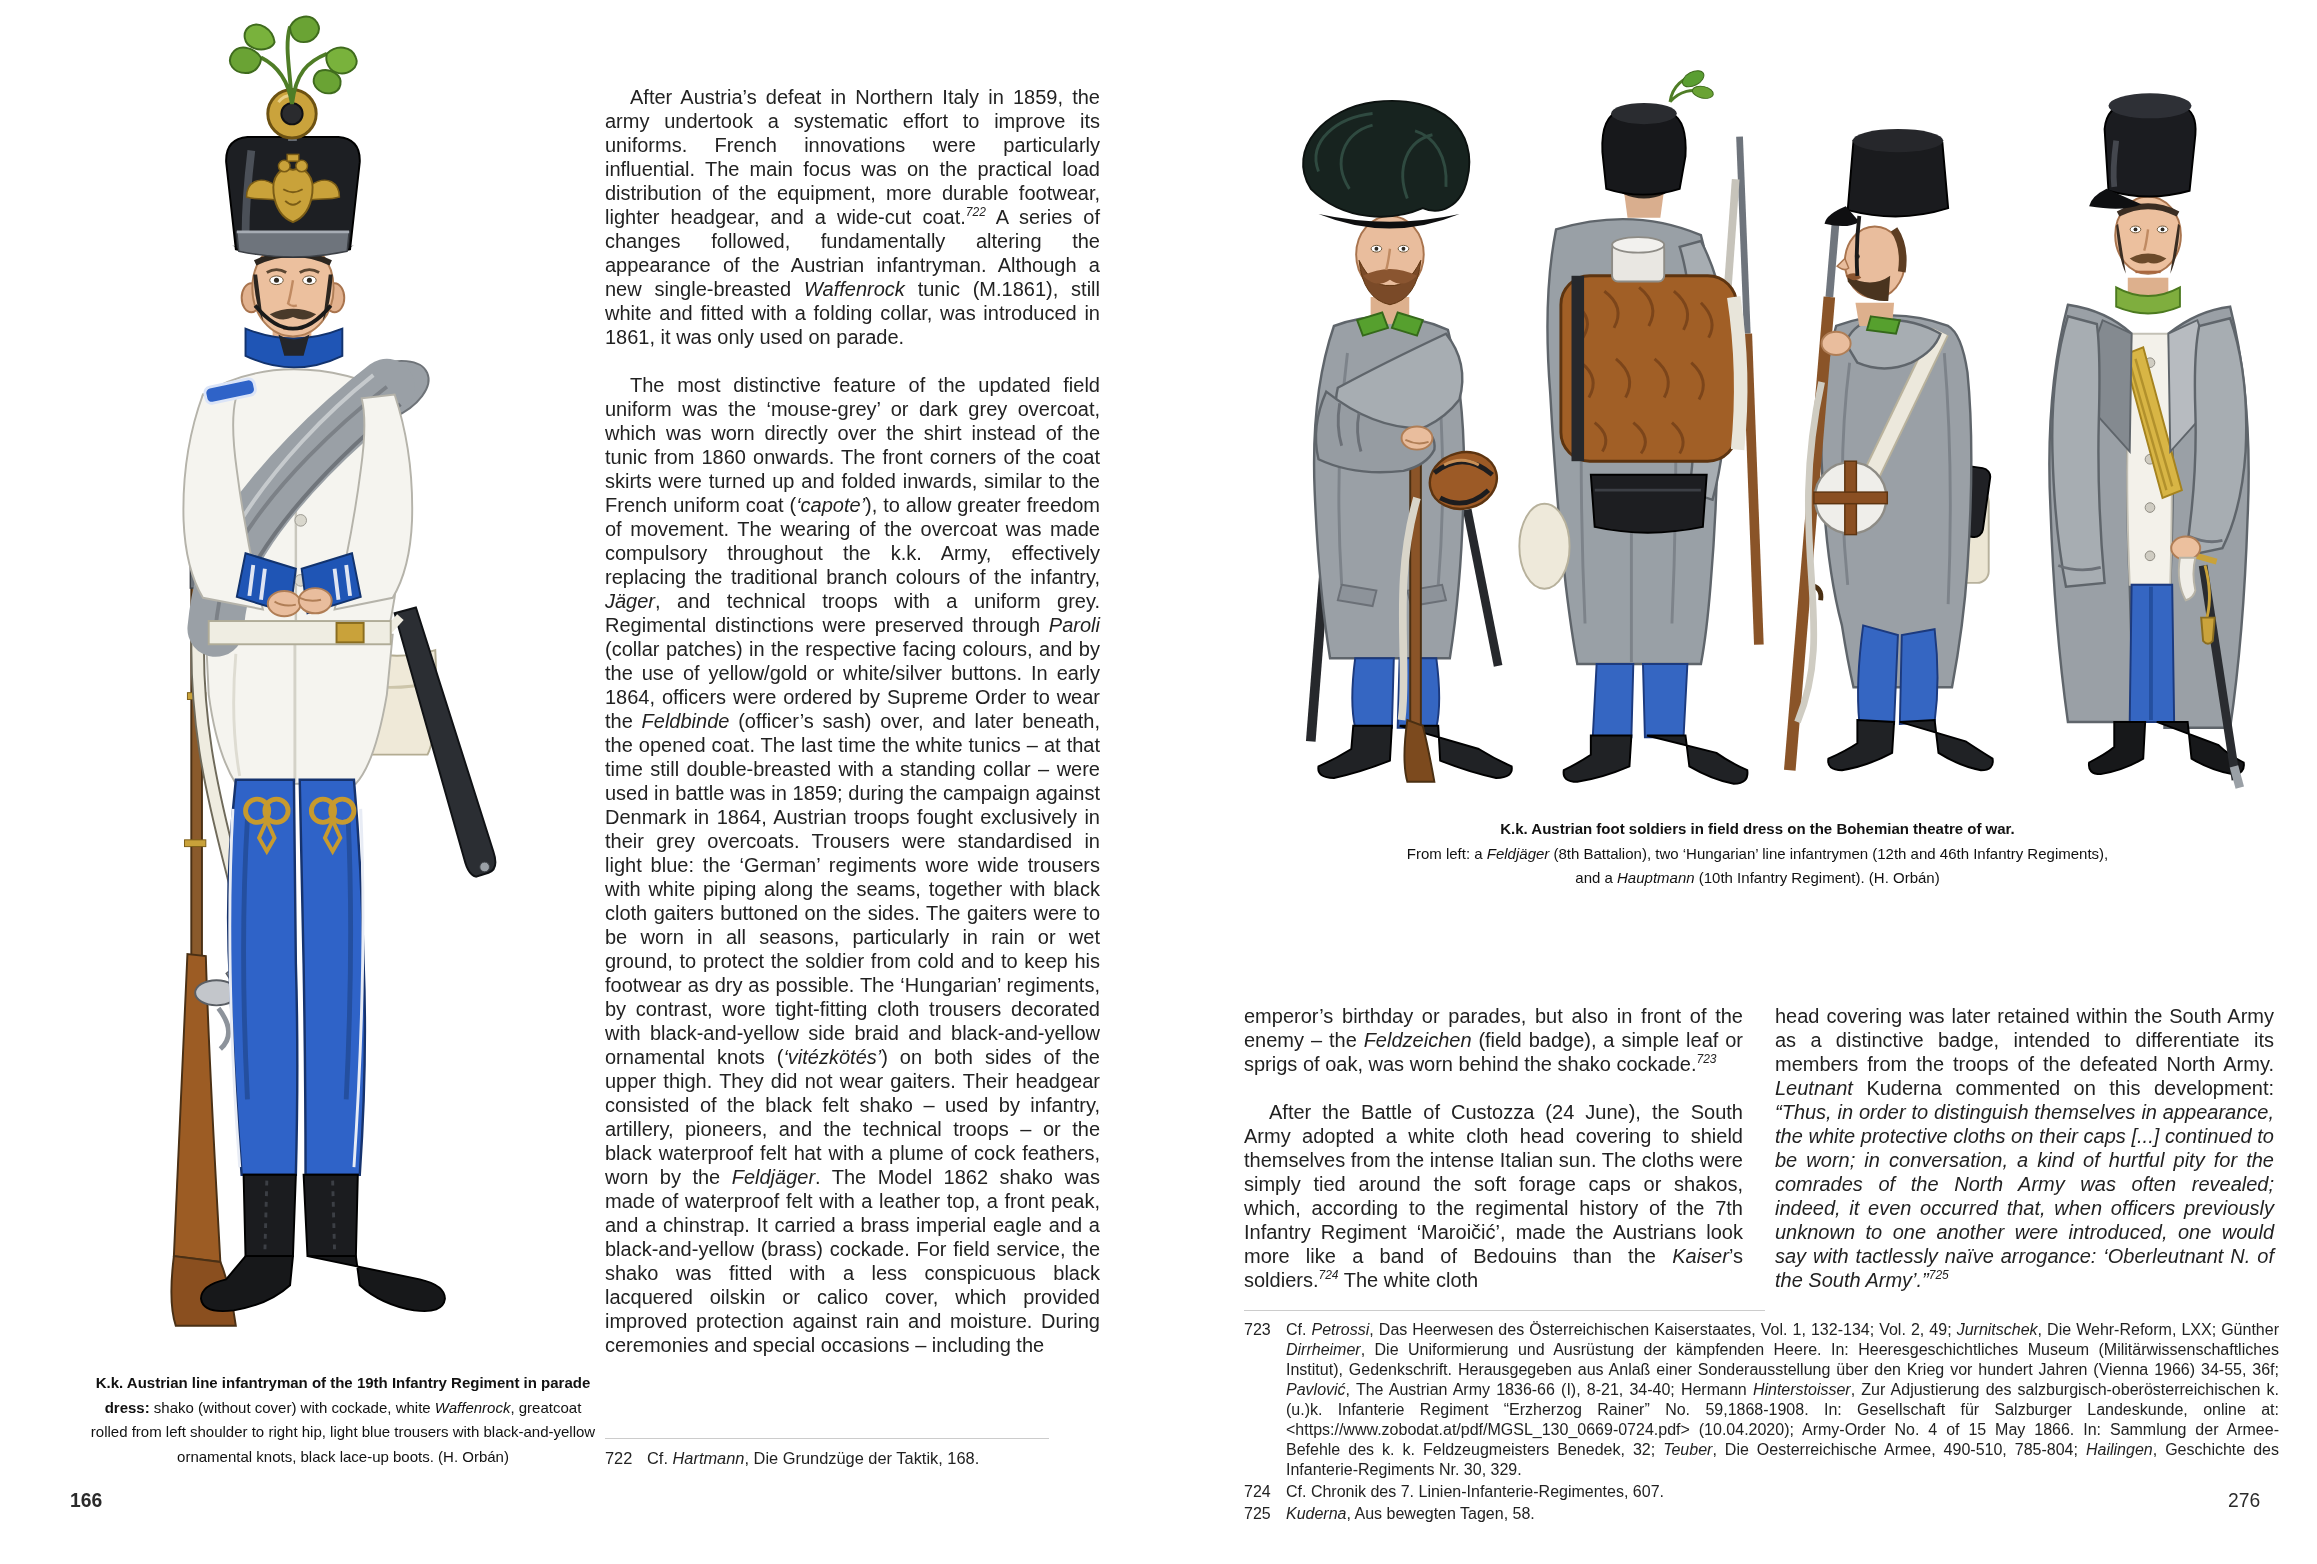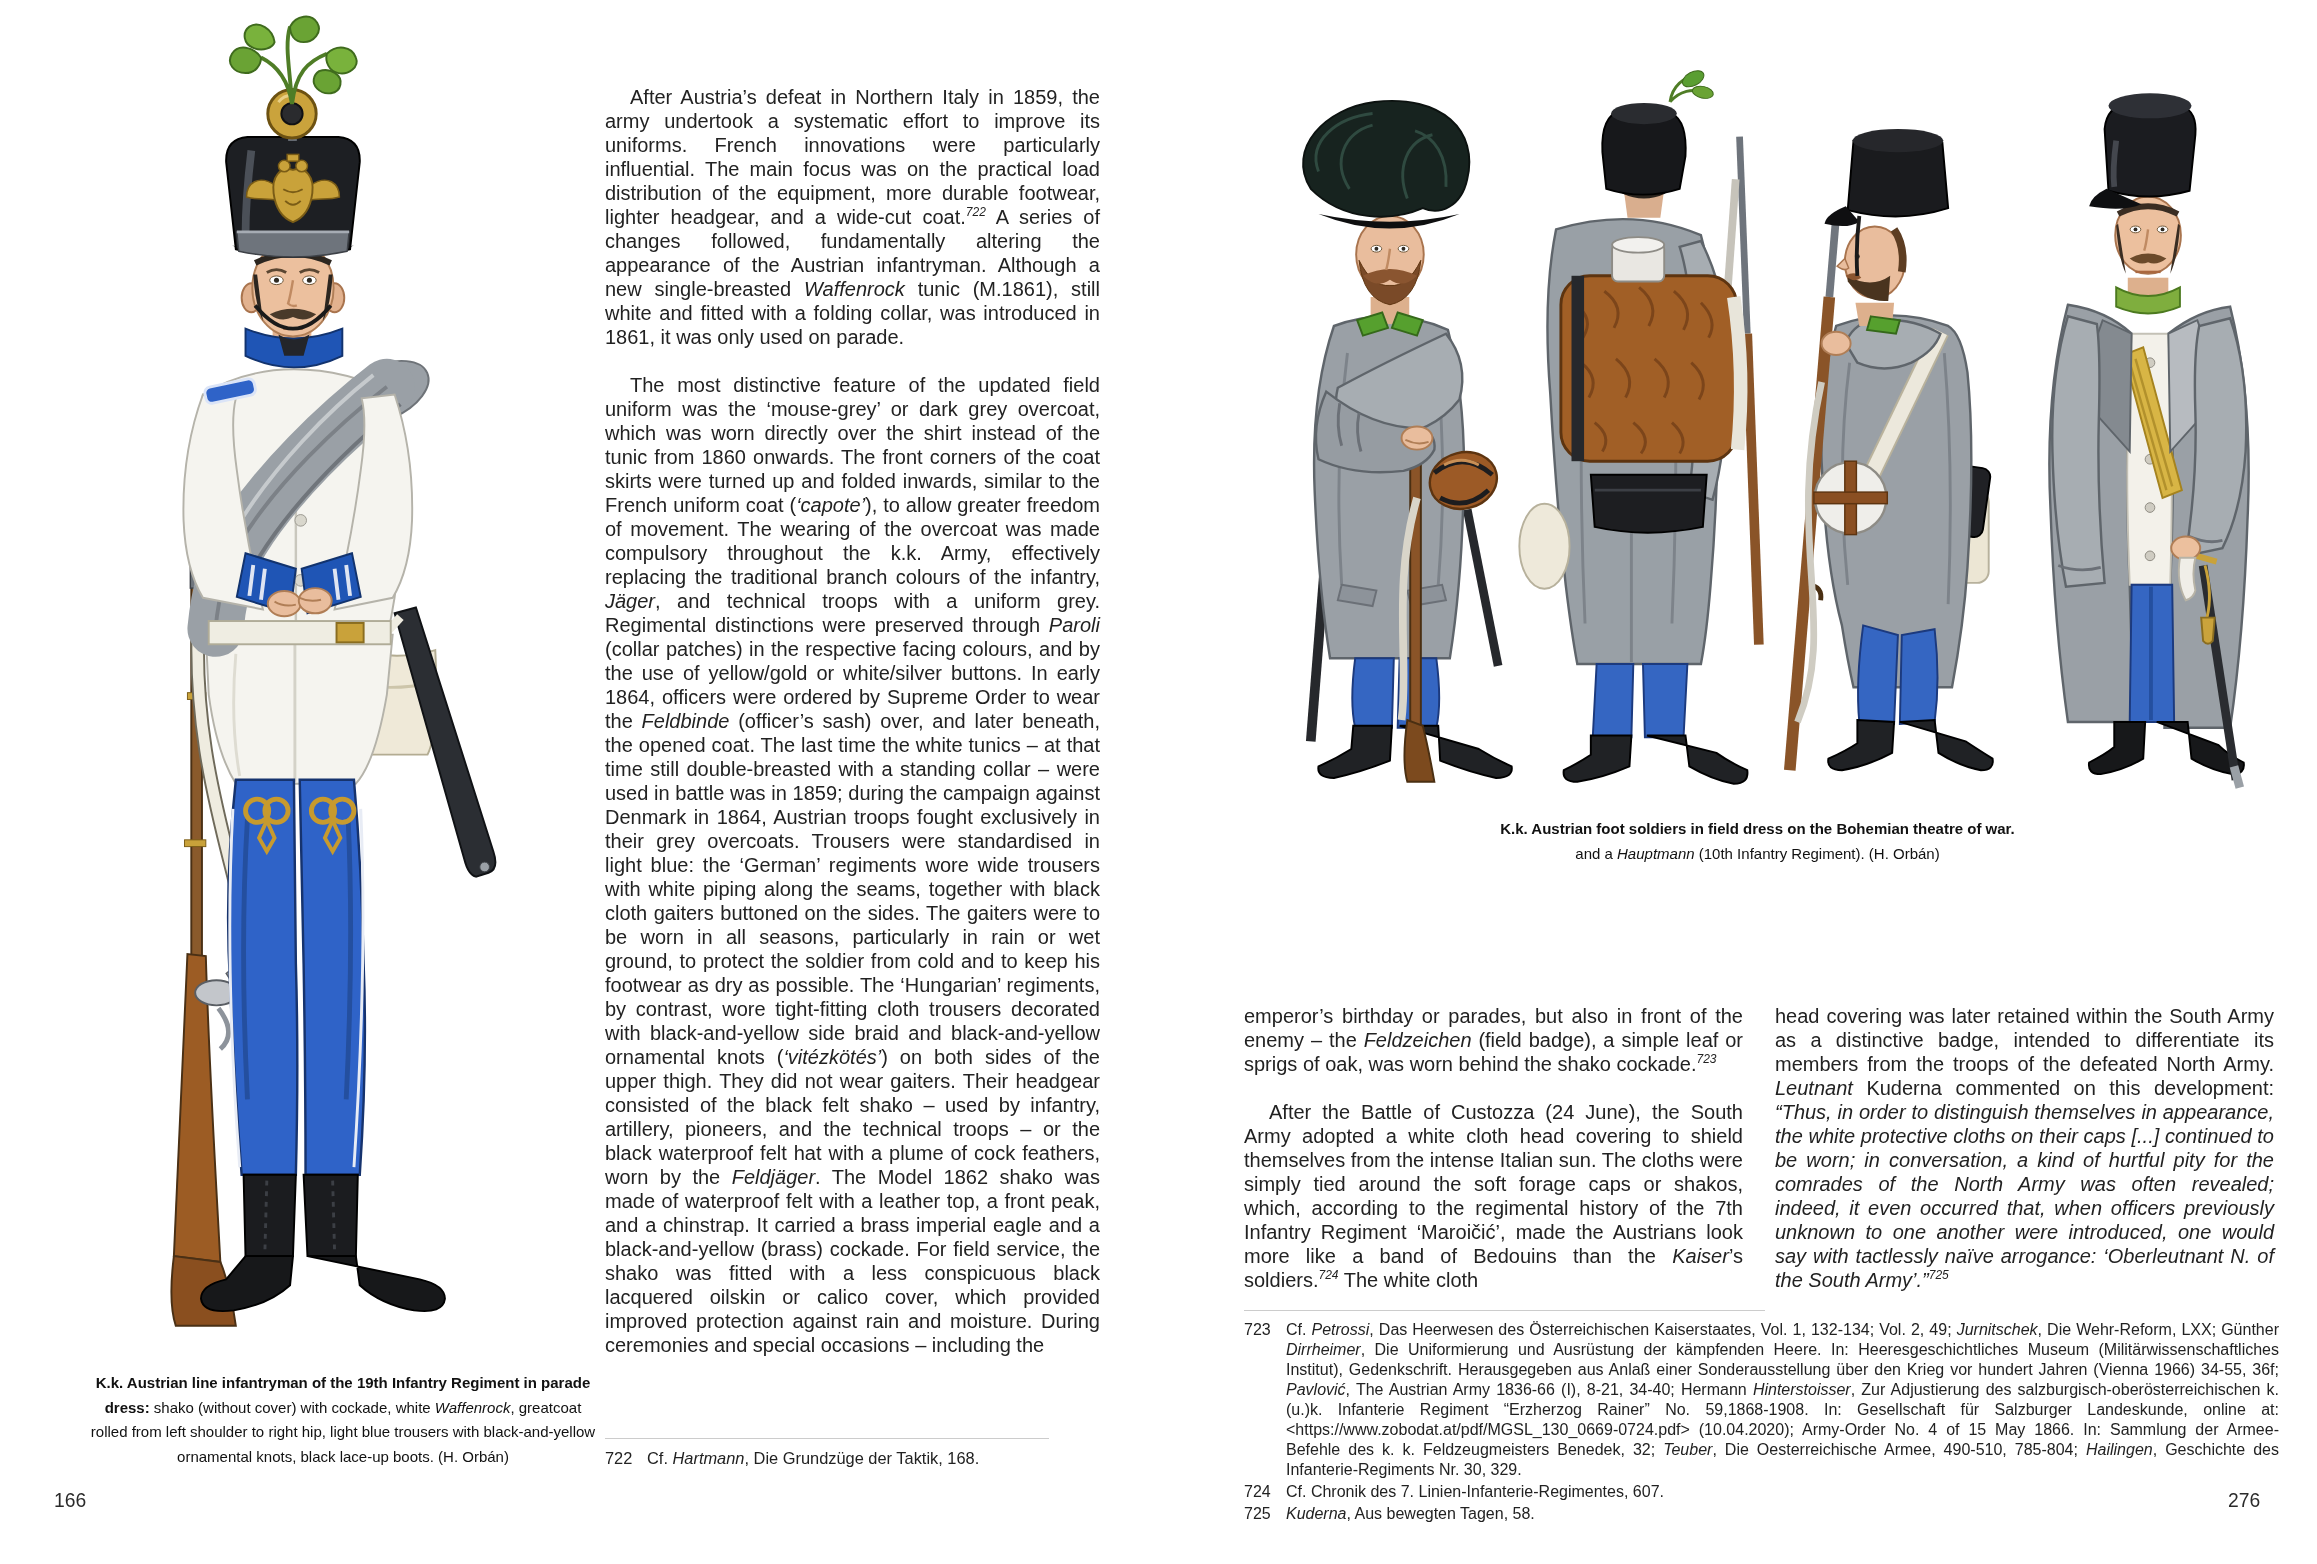--- a/index.html
+++ b/index.html
@@ -16,21 +16,21 @@
   .fn-rule{height:1.4px;background:#cccccc;margin-bottom:8.7px;}
   .fn{display:flex;}
   .fn-num{flex:0 0 42px;}
   .fn-text{flex:1;text-align:justify;}
   #left-footnotes{left:605px;top:1438px;width:495px;font-size:16.4px;line-height:20px;}
   #left-footnotes .fn-rule{width:444px;}
   #right-footnotes{left:1244px;top:1310px;width:1035px;font-size:16px;line-height:20px;}
   #right-footnotes .fn-rule{width:521px;}
   #right-footnotes .fn{margin-bottom:1.9px;}
   .pagenum{position:absolute;font-size:19.3px;color:#2a2a2a;}
-  #pagenum-left{left:54px;top:1490px;}
+  #pagenum-left{left:70px;top:1490px;font-weight:bold;}
   #pagenum-right{left:2228px;top:1490px;}
   #left-body{left:605px;top:85px;width:495px;}
   #right-col1{left:1244px;top:1004px;width:499px;}
   #right-col2{left:1775px;top:1004px;width:499px;}
   #left-caption{left:87px;top:1371px;width:512px;}
   #right-caption{left:1246px;top:817px;width:1023px;}
   .fig{position:absolute;margin:0;}
   #left-figure{left:46px;top:15.4px;width:552px;height:1336px;}
   #right-figure{left:1218px;top:44px;width:1074px;height:761px;}
   svg{display:block;width:100%;height:100%;}
@@ -400,20 +400,21 @@
             <ellipse cx="965" cy="64" rx="43" ry="13" fill="#2e3036"></ellipse>
             <path d="M920,150 Q904,158 902,168 Q938,174 956,166 Z" fill="#0e0f11"></path>
             <path d="M930,100 Q926,130 928,148" fill="none" stroke="#44474e" stroke-width="6"></path>
           </g>
         </g>
       </svg>
     </figure>
 
     <div class="caption" id="right-caption">
       <div class="cap-bold">K.k. Austrian foot soldiers in field dress on the Bohemian theatre of war.</div>
+      <div>From left: a <i>Feldjäger</i> (8th Battalion), two ‘Hungarian’ line infantrymen (12th and 46th Infantry Regiments),</div>
       <div>and a <i>Hauptmann</i> (10th Infantry Regiment). (H. Orbán)</div>
     </div>
 
     <div class="body-col" id="right-col1">
       <p class="no-indent-first" style="text-indent:0">emperor’s birthday or parades, but also in front of the enemy – the <i>Feldzeichen</i> (field badge), a simple leaf or sprigs of oak, was worn behind the shako cockade.<sup>723</sup></p>
       <p>After the Battle of Custozza (24 June), the South Army adopted a white cloth head covering to shield themselves from the intense Italian sun. The cloths were simply tied around the soft forage caps or shakos, which, according to the regimental history of the 7th Infantry Regiment ‘Maroičić’, made the Austrians look more like a band of Bedouins than the <i>Kaiser</i>’s soldiers.<sup>724</sup> The white cloth</p>
     </div>
 
     <div class="body-col no-indent" id="right-col2">
       <p>head covering was later retained within the South Army as a distinctive badge, intended to differentiate its members from the troops of the defeated North Army. <i>Leutnant</i> Kuderna commented on this development: <i>“Thus, in order to distinguish themselves in appearance, the white protective cloths on their caps [...] continued to be worn; in conversation, a kind of hurtful pity for the comrades of the North Army was often revealed; indeed, it even occurred that, when officers previously unknown to one another were introduced, one would say with tactlessly naïve arrogance: ‘Oberleutnant N. of the South Army’.”</i><sup>725</sup></p>

